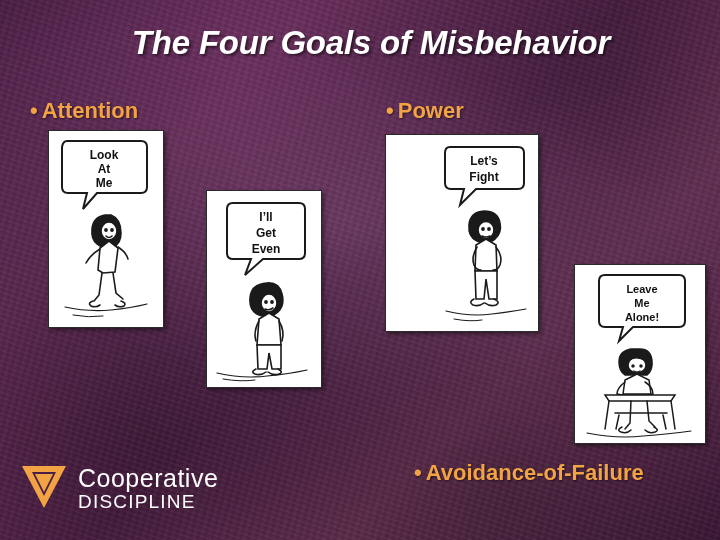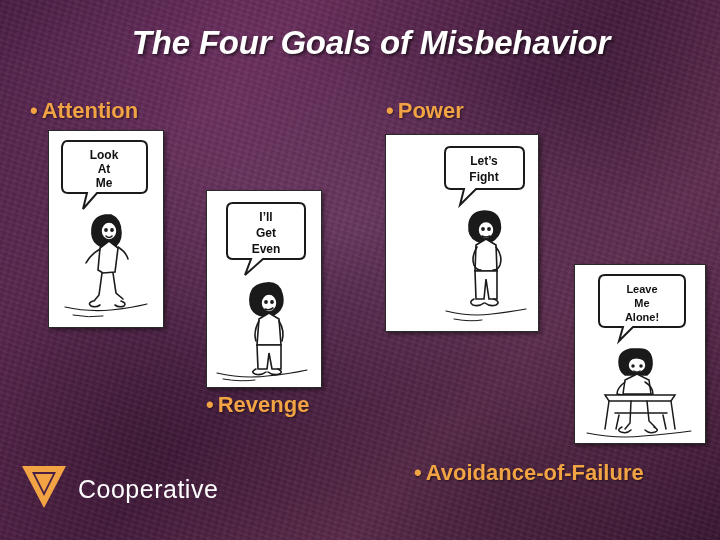--- a/index.html
+++ b/index.html
@@ -193,23 +193,20 @@
         <path d="M41 136 l1 28 l8 0 l2 -20 l3 20 l8 0 l0 -28 z" fill="#ffffff"></path>
 
         <path d="M40 164 q-6 3 -1 6 q6 2 11 -2"></path>
         <path d="M60 164 q7 3 2 6 q-6 2 -11 -2"></path>
         <path d="M12 176 q24 6 46 3 q18 -2 34 -5" stroke-width="1.2"></path>
         <path d="M20 184 q16 3 28 1" stroke-width="1"></path>
       </g>
     </svg>
   </div>
 
-  <div class="goal-label" id="label-revenge">
-    <span class="bullet">•</span><span>Revenge</span>
-  </div>
 
   <div class="cartoon" id="panel-revenge">
     <svg width="114" height="196" viewBox="0 0 114 196" xmlns="http://www.w3.org/2000/svg">
       <rect x="0" y="0" width="114" height="196" fill="#ffffff"></rect>
       <path d="M26 12 Q20 12 20 18 L20 62 Q20 68 26 68 L44 68 L38 84 L56 68 L92 68 Q98 68 98 62 L98 18 Q98 12 92 12 Z" fill="#ffffff" stroke="#1a1a1a" stroke-width="2"></path>
       <text class="bubble-text" x="59" y="30" font-size="12">I’ll</text>
       <text class="bubble-text" x="59" y="46" font-size="12">Get</text>
       <text class="bubble-text" x="59" y="62" font-size="12">Even</text>
       <g stroke="#1a1a1a" fill="none" stroke-width="1.6" stroke-linecap="round">
         <path d="M60 92 q-16 1 -17 15 q-1 13 9 17 q11 4 19 -3 q7 -7 4 -18 q-3 -12 -15 -11 z" fill="#1a1a1a" stroke="#1a1a1a"></path>
@@ -270,16 +267,17 @@
   </div>
 
   <div id="logo">
     <svg id="logo-mark" viewBox="0 0 52 54" xmlns="http://www.w3.org/2000/svg">
       <polygon points="4,4 48,4 26,46" fill="#f2a444"></polygon>
       <polygon points="14,10 38,10 26,34" fill="#4a1f46"></polygon>
       <polygon points="17,12 35,12 26,30" fill="#f2a444"></polygon>
     </svg>
     <div id="logo-text">
       <div id="logo-line1">Cooperative</div>
+      <div id="logo-line2">DISCIPLINE</div>
     </div>
   </div>
 
 </div>
 
 </body></html>

